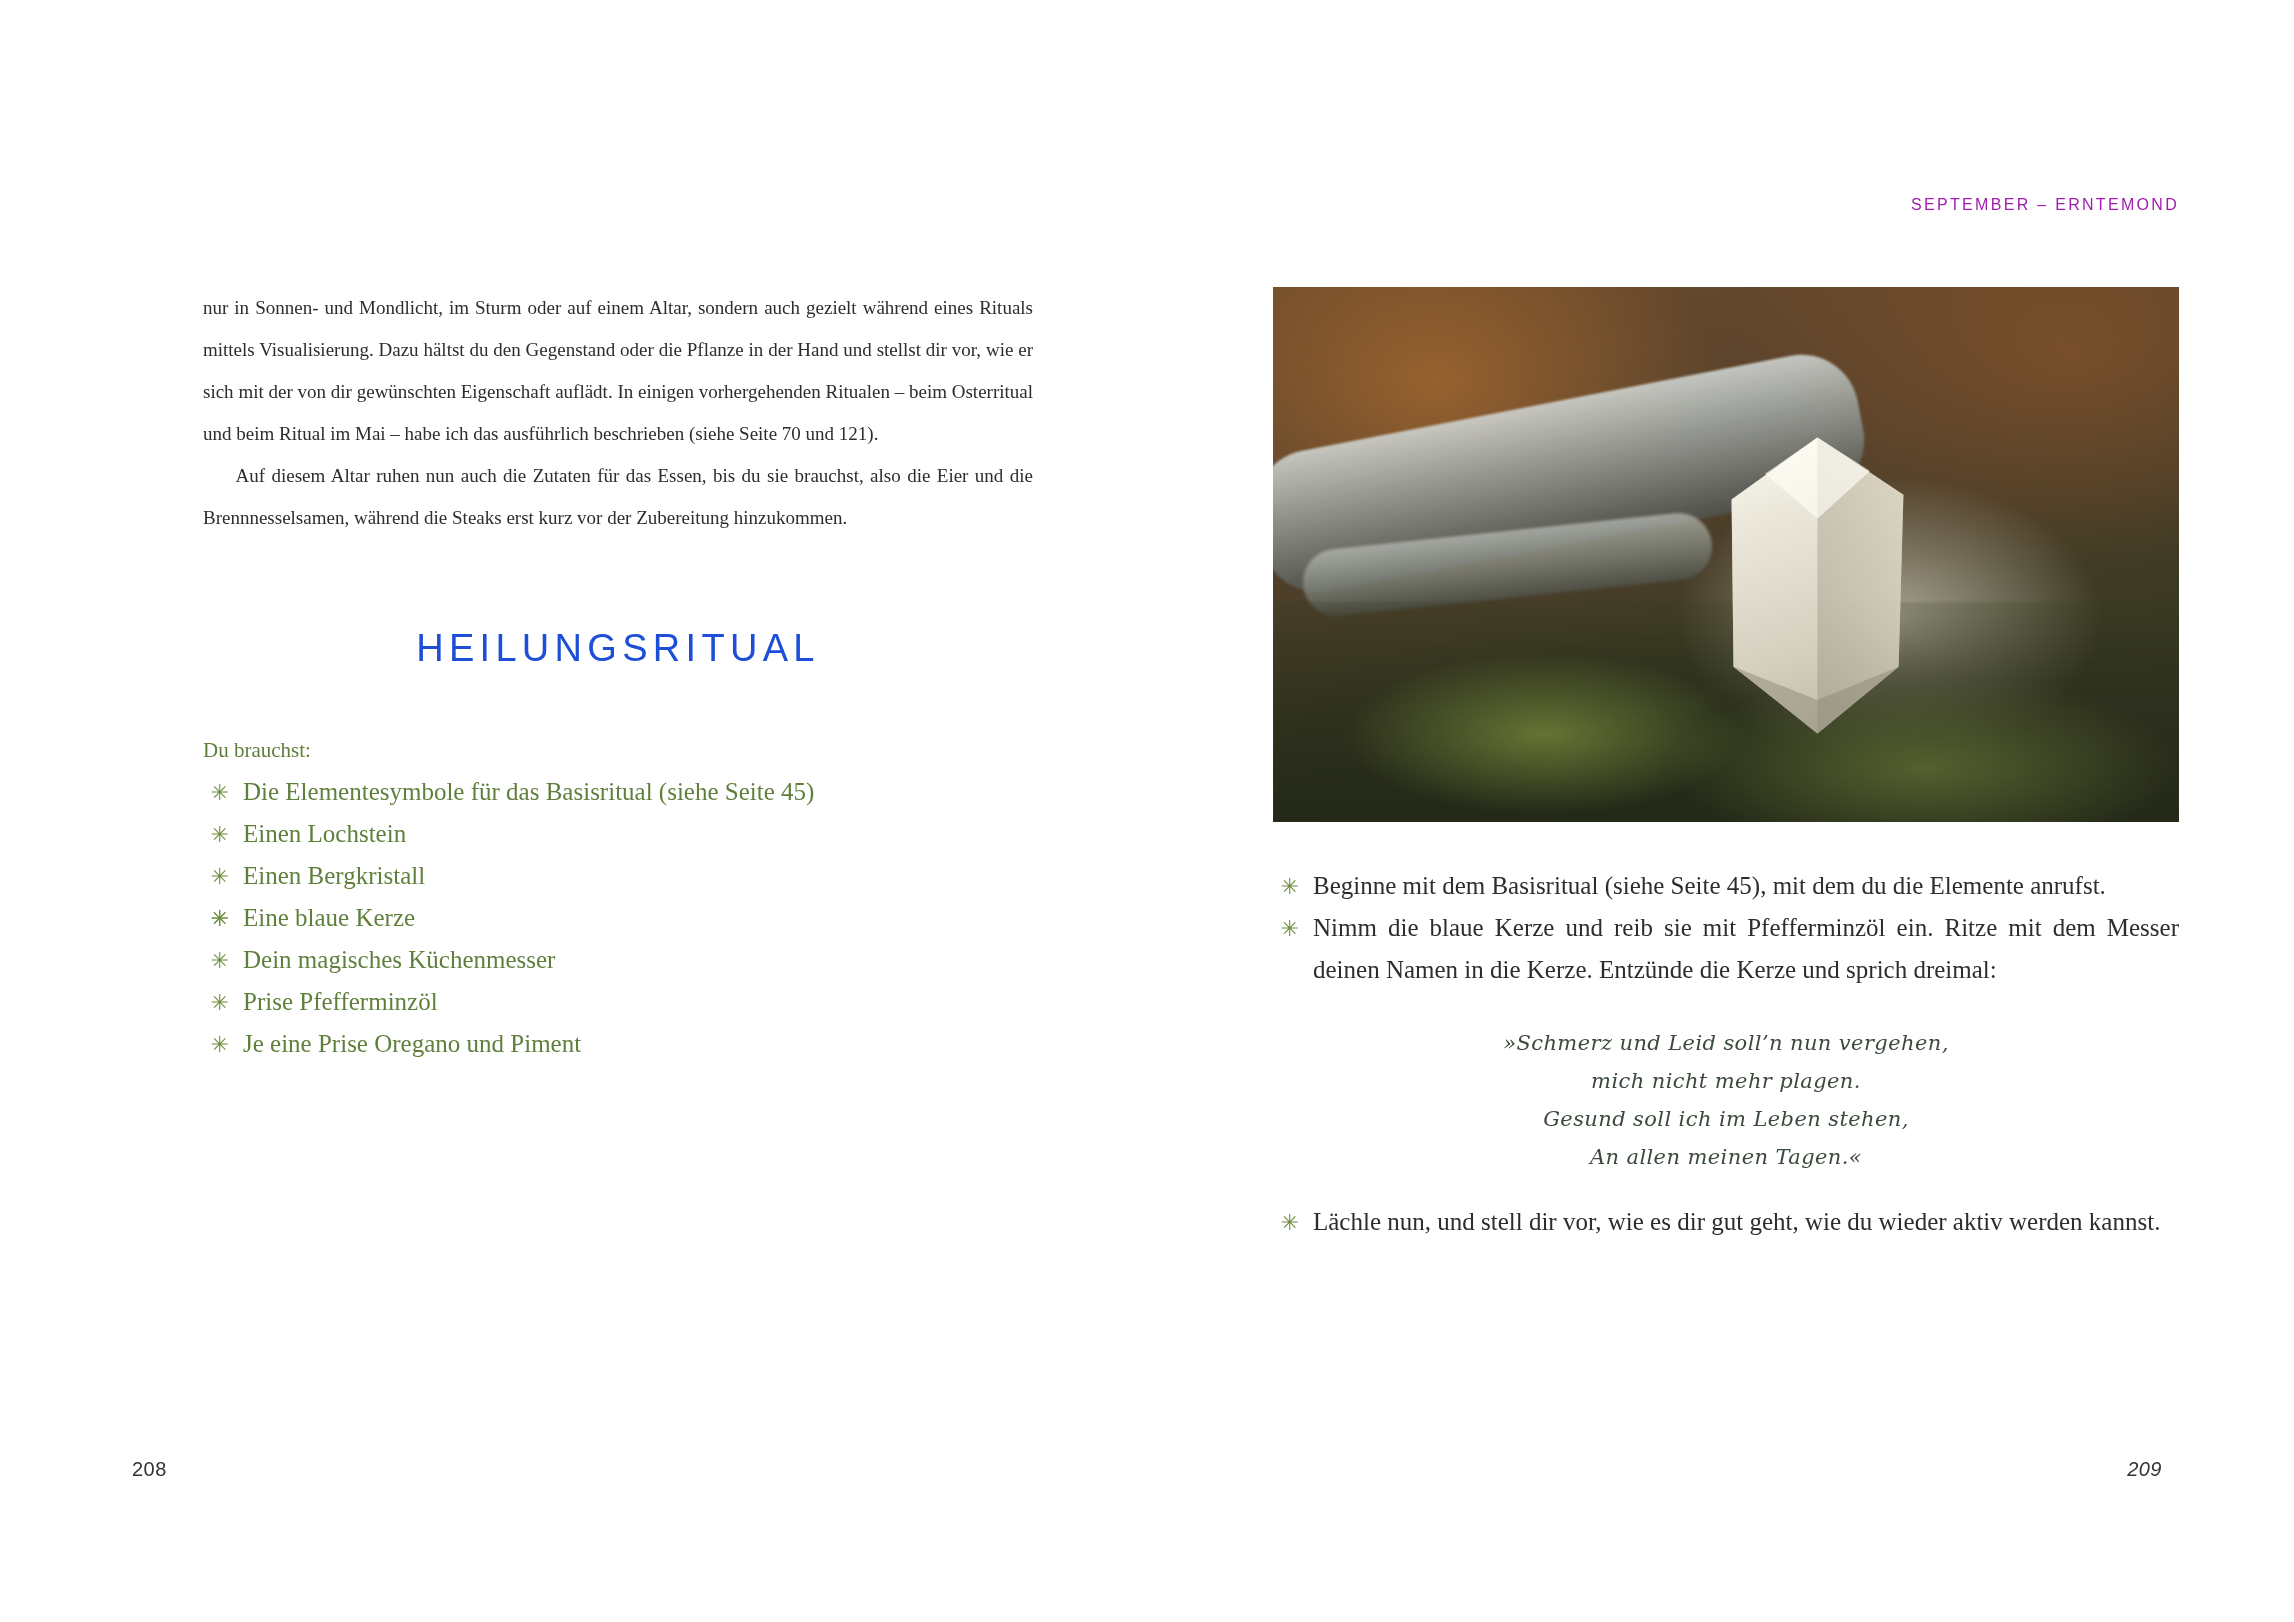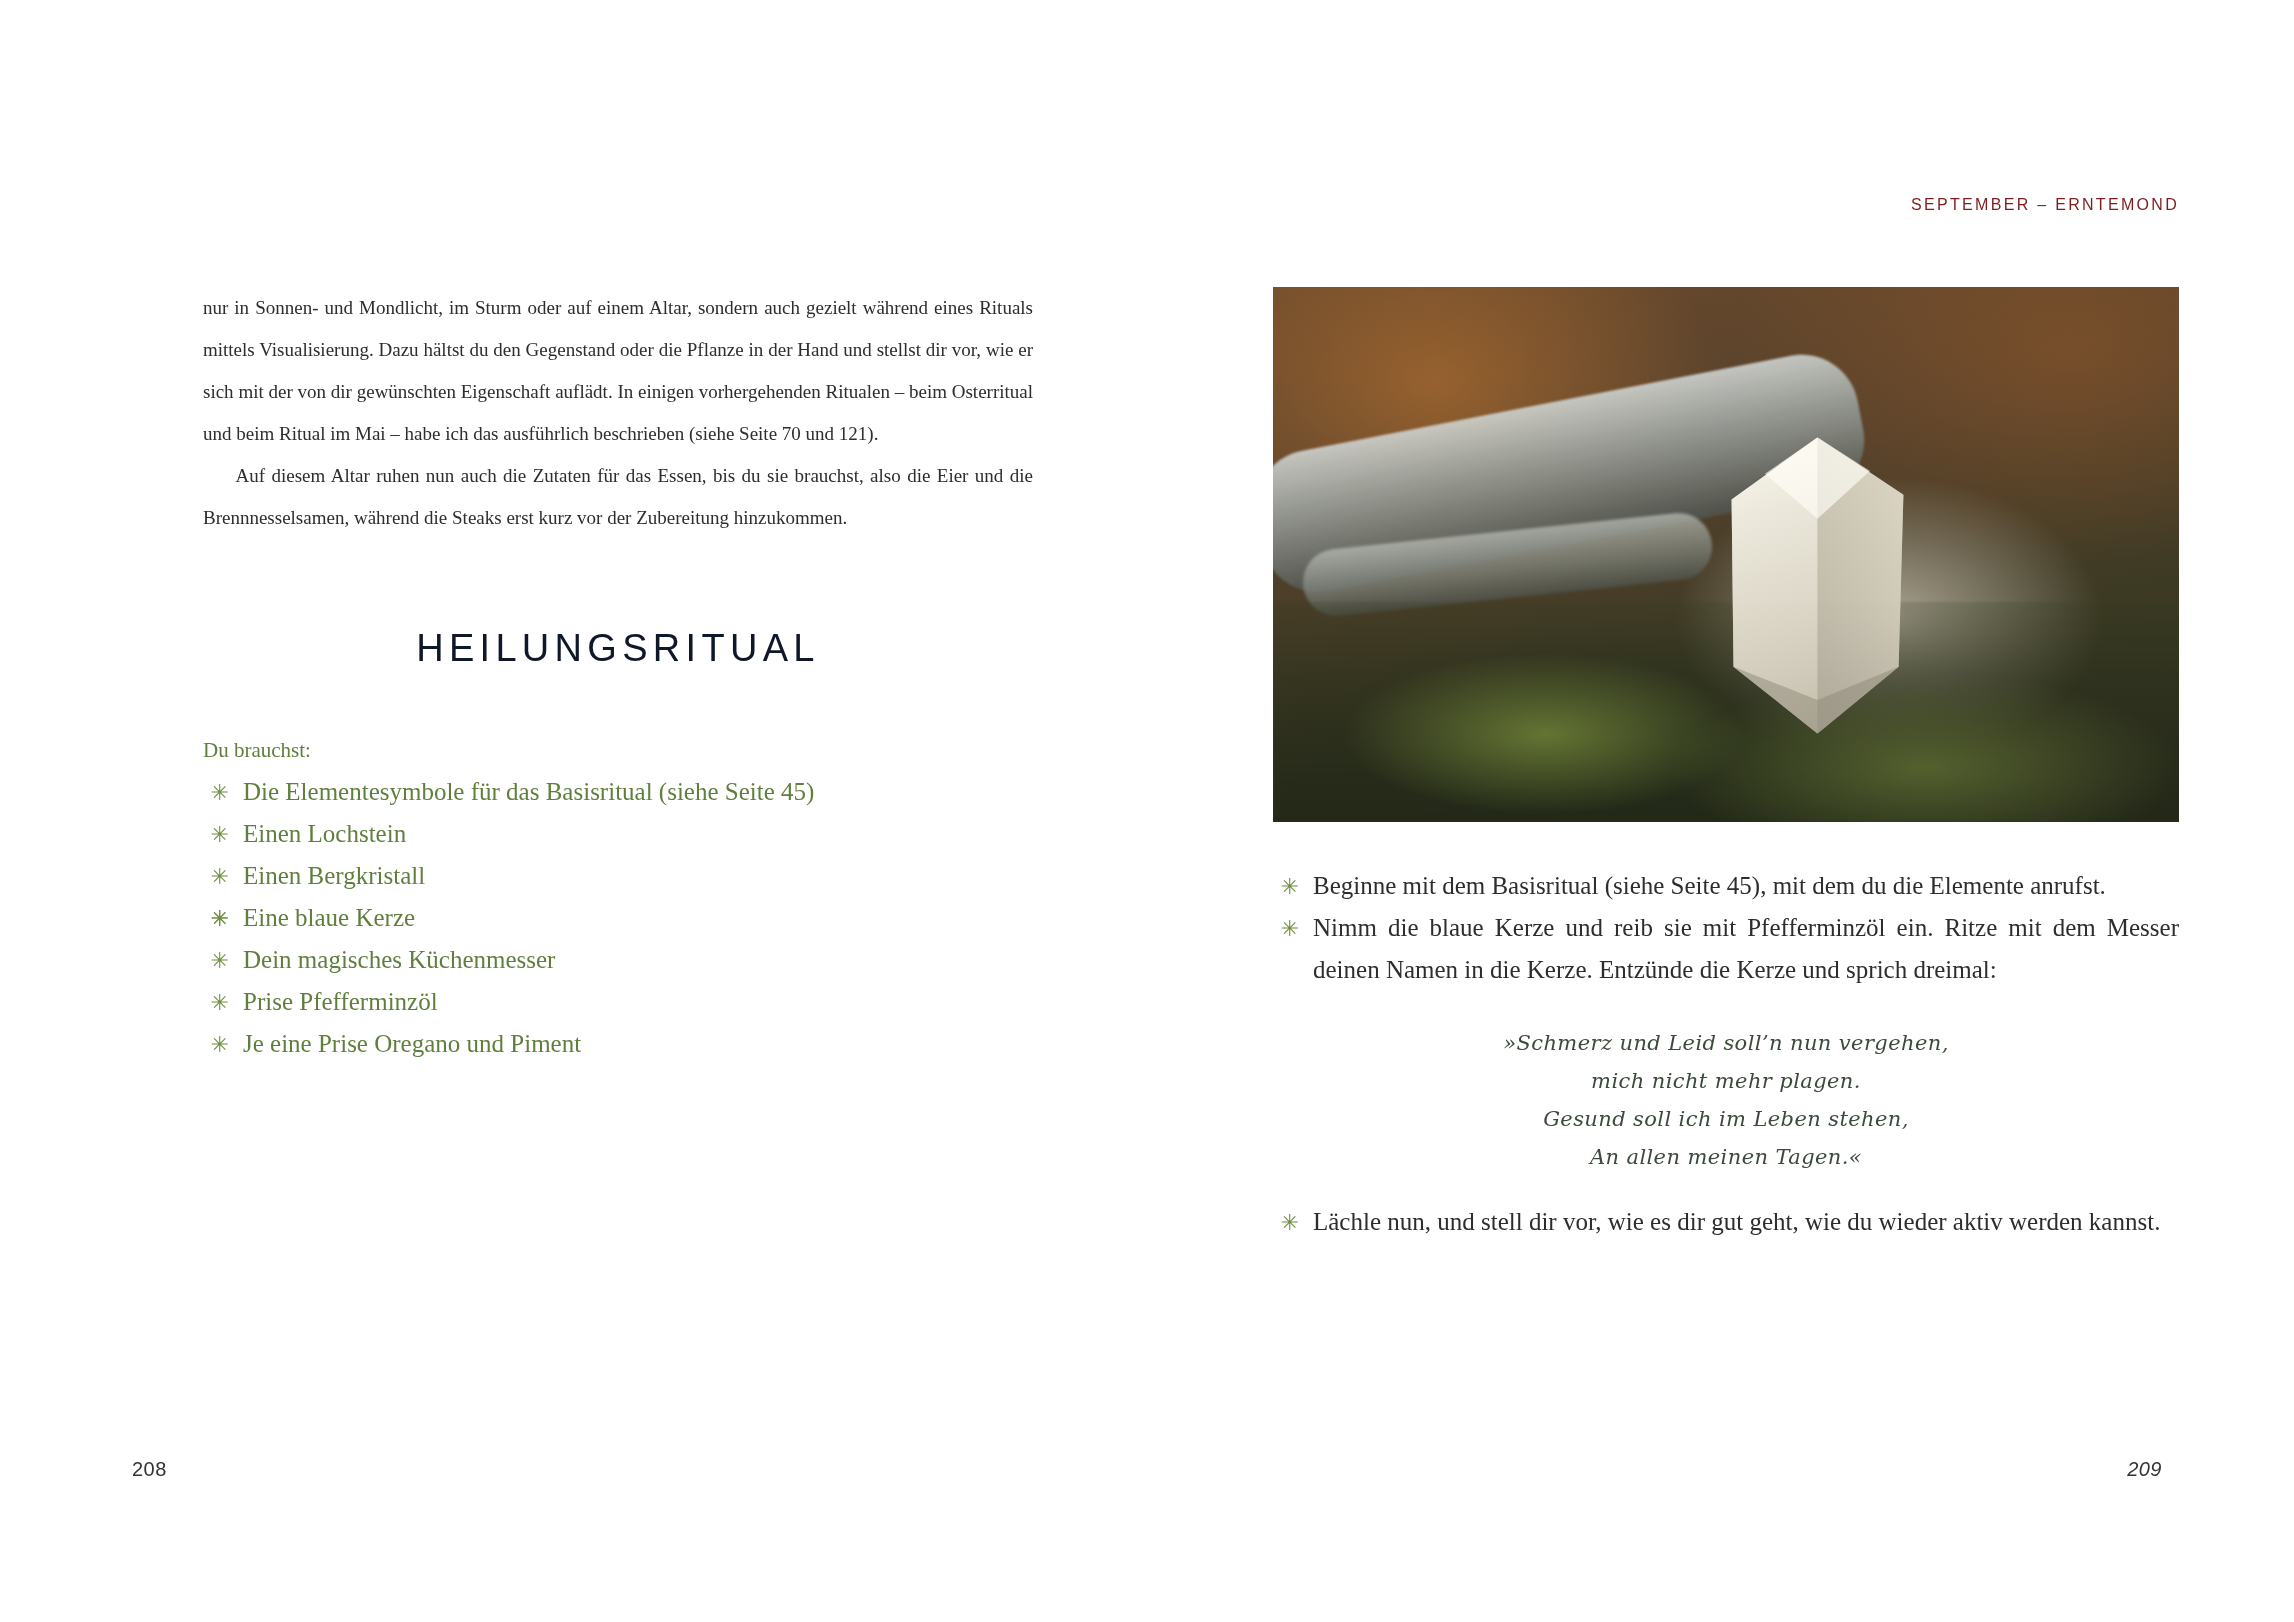--- a/index.html
+++ b/index.html
@@ -55,21 +55,21 @@
   }
   p.body + p.body {
     text-indent: 32.5px;
     margin-top: 0;
   }
 
   .section-title {
     margin: 0;
     padding-top: 88px;
     text-align: center;
-    color: #0f172a;
+    color: #1d4ed8;
     font-family: "Liberation Sans", sans-serif;
     font-weight: 400;
     font-size: 38px;
     letter-spacing: 5.3px;
   }
 
   .need-label {
     margin: 0;
     padding-top: 59px;
     font-size: 21px;
@@ -99,21 +99,21 @@
   }
 
   
   .running-head {
     position: absolute;
     right: 115px;
     top: 196px;
     font-family: "Liberation Sans", sans-serif;
     font-size: 16px;
     letter-spacing: 2.3px;
-    color: #7f1d1d;
+    color: #a21caf;
     text-transform: uppercase;
   }
 
   .photo {
     position: absolute;
     left: 126px;
     top: 287px;
     width: 906px;
     height: 535px;
     overflow: hidden;

